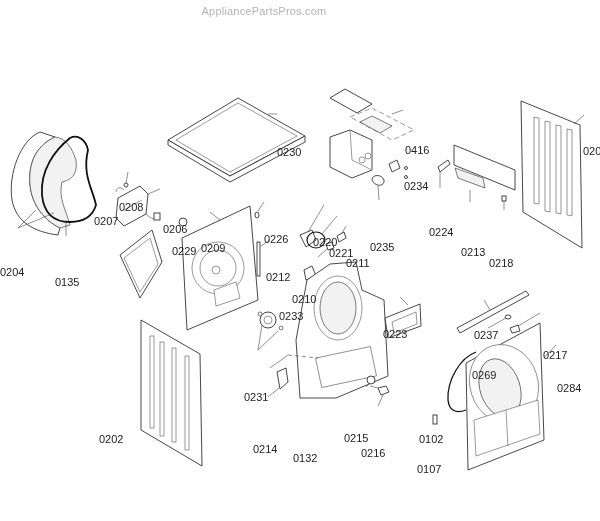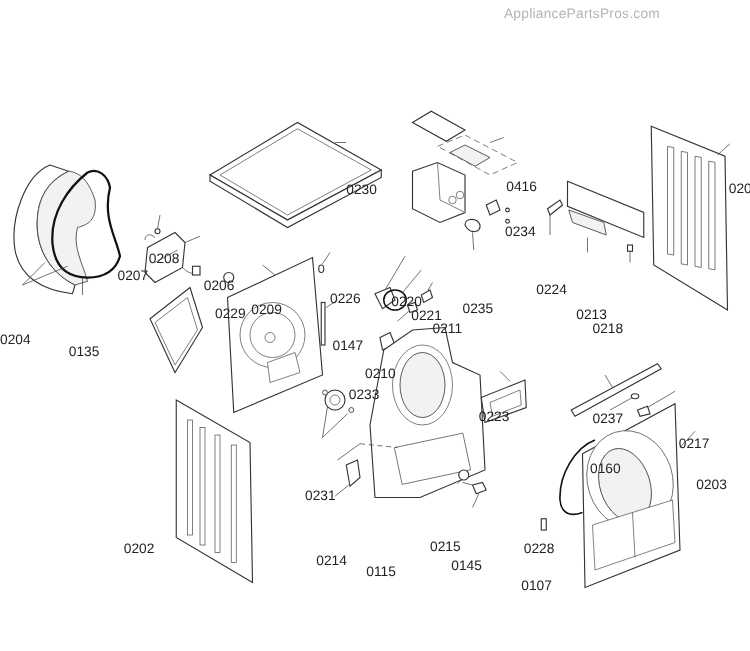--- a/index.html
+++ b/index.html
@@ -1,17 +1,17 @@
 <!DOCTYPE html>
 <html><head>
 <meta charset="utf-8">
 <style>
   html, body { margin: 0; padding: 0; background: #ffffff; }
   body { width: 600px; height: 521px; position: relative; overflow: hidden; font-family: "Liberation Sans", sans-serif; }
-  .watermark { position: absolute; top: 5px; left: 0; width: 528px; text-align: right; font-size: 11px; color: #b4b4b4; letter-spacing: 0.2px; }
+  .watermark { position: absolute; top: 5px; left: 0; width: 528px; text-align: center; font-size: 11px; color: #b4b4b4; letter-spacing: 0.2px; }
   svg.art { position: absolute; left: 0; top: 0; width: 600px; height: 521px; }
   .lbl { position: absolute; font-size: 11px; color: #222; line-height: 1; white-space: nowrap; margin-top: 40px; }
   .part { fill: #fff; stroke: #333; stroke-width: 0.9; }
   .part-l { fill: #f2f2f2; stroke: #444; stroke-width: 0.7; }
   .rib { fill: #fff; stroke: #555; stroke-width: 0.6; }
   .lead { stroke: #444; stroke-width: 0.6; fill: none; }
   .dash { stroke: #555; stroke-width: 0.6; fill: none; stroke-dasharray: 5 3; }
   .seal { fill: none; stroke: #111; stroke-width: 1.8; }
 </style>
 </head>
@@ -178,36 +178,36 @@
 <div class="lbl" style="left:94px;top:176px">0207</div>
 <div class="lbl" style="left:163px;top:184px">0206</div>
 <div class="lbl" style="left:0px;top:227px">0204</div>
 <div class="lbl" style="left:55px;top:237px">0135</div>
 <div class="lbl" style="left:277px;top:107px">0230</div>
 <div class="lbl" style="left:405px;top:105px">0416</div>
 <div class="lbl" style="left:404px;top:141px">0234</div>
 <div class="lbl" style="left:370px;top:202px">0235</div>
 <div class="lbl" style="left:429px;top:187px">0224</div>
 <div class="lbl" style="left:461px;top:207px">0213</div>
-<div class="lbl" style="left:474px;top:218px">0218</div>
+<div class="lbl" style="left:489px;top:218px">0218</div>
 <div class="lbl" style="left:583px;top:106px">0201</div>
 <div class="lbl" style="left:172px;top:206px">0229</div>
 <div class="lbl" style="left:201px;top:203px">0209</div>
 <div class="lbl" style="left:264px;top:194px">0226</div>
-<div class="lbl" style="left:266px;top:232px">0147</div>
+<div class="lbl" style="left:266px;top:232px">0212</div>
 <div class="lbl" style="left:313px;top:197px">0220</div>
 <div class="lbl" style="left:329px;top:208px">0221</div>
 <div class="lbl" style="left:346px;top:218px">0211</div>
 <div class="lbl" style="left:292px;top:254px">0210</div>
 <div class="lbl" style="left:279px;top:271px">0233</div>
 <div class="lbl" style="left:383px;top:289px">0223</div>
 <div class="lbl" style="left:474px;top:290px">0237</div>
-<div class="lbl" style="left:472px;top:330px">0160</div>
+<div class="lbl" style="left:472px;top:330px">0269</div>
 <div class="lbl" style="left:543px;top:310px">0217</div>
-<div class="lbl" style="left:557px;top:343px">0203</div>
+<div class="lbl" style="left:557px;top:343px">0284</div>
 <div class="lbl" style="left:244px;top:352px">0231</div>
 <div class="lbl" style="left:253px;top:404px">0214</div>
-<div class="lbl" style="left:293px;top:413px">0115</div>
+<div class="lbl" style="left:293px;top:413px">0132</div>
 <div class="lbl" style="left:344px;top:393px">0215</div>
-<div class="lbl" style="left:361px;top:408px">0145</div>
-<div class="lbl" style="left:419px;top:394px">0228</div>
+<div class="lbl" style="left:361px;top:408px">0216</div>
+<div class="lbl" style="left:419px;top:394px">0102</div>
 <div class="lbl" style="left:417px;top:424px">0107</div>
 <div class="lbl" style="left:99px;top:394px">0202</div>
 
 </body></html>

